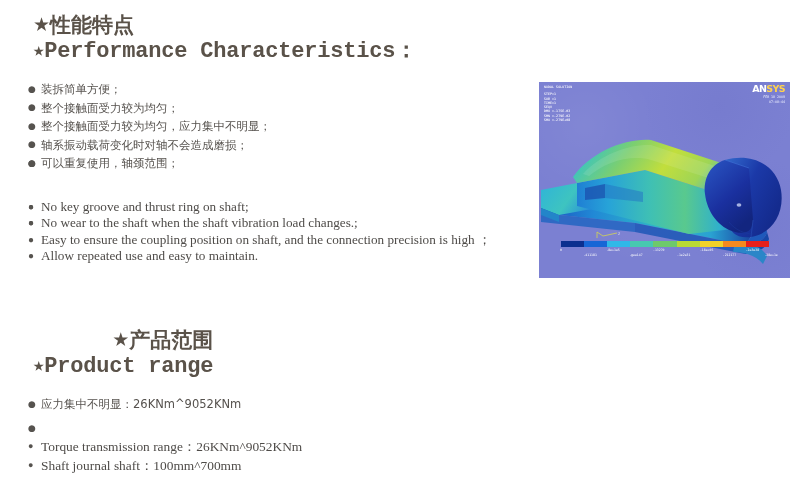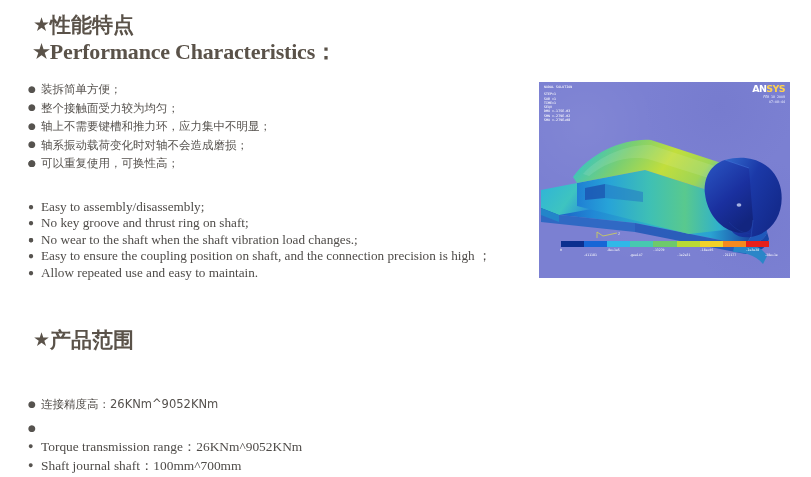--- a/index.html
+++ b/index.html
@@ -31,21 +31,21 @@
   .heading-cn {
     font-family: "DejaVu Sans", "Liberation Sans", sans-serif;
     font-size: 21px;
     font-weight: bold;
     color: #5a5249;
     letter-spacing: 0px;
     line-height: 26px;
     white-space: nowrap;
   }
   .heading-en {
-    font-family: Liberation Serif, serif;
+    font-family: Liberation Mono, monospace;
     font-size: 22px;
     font-weight: bold;
     color: #5a5249;
     line-height: 28px;
     letter-spacing: -0.2px;
     white-space: nowrap;
   }
   .star {
     display: inline-block;
     color: #5a5249;
@@ -200,41 +200,42 @@
 <div class="page">
 
   <div class="heading-block" style="top:12px;">
     <div class="heading-cn"><span class="star">★</span><span>性能特点</span></div>
     <div class="heading-en"><span class="star">★</span><span>Performance Characteristics：</span></div>
   </div>
 
   <ul class="list list-cn" style="top:80px;">
     <li><span class="dot">●</span><span>装拆简单方便；</span></li>
     <li><span class="dot">●</span><span>整个接触面受力较为均匀；</span></li>
-    <li><span class="dot">●</span><span>轴上不需要键槽和推力环，应力集中不明显；</span></li>
+    <li><span class="dot">●</span><span>整个接触面受力较为均匀，应力集中不明显；</span></li>
     <li><span class="dot">●</span><span>轴系振动载荷变化时对轴不会造成磨损；</span></li>
     <li><span class="dot">●</span></li>
-    <li><span class="dot">●</span><span>可以重复使用，可换性高；</span></li>
+    <li><span class="dot">●</span><span>可以重复使用，轴颈范围；</span></li>
   </ul>
 
   <ul class="list list-en" style="top:199px;">
-    <li><span class="dot">●</span><span>Easy to assembly/disassembly;</span></li>
+    <li><span class="dot">●</span></li>
     <li><span class="dot">●</span><span>No key groove and thrust ring on shaft;</span></li>
     <li><span class="dot">●</span></li>
     <li><span class="dot">●</span><span>No wear to the shaft when the shaft vibration load changes.;</span></li>
     <li><span class="dot">●</span><span>Easy to ensure the coupling position on shaft, and the connection precision is high ；</span></li>
     <li><span class="dot">●</span><span>Allow repeated use and easy to maintain.</span></li>
   </ul>
 
   <div class="heading-block" style="top:327px;text-align:right;">
     <div class="heading-cn"><span class="star">★</span><span>产品范围</span></div>
+    <div class="heading-en"><span class="star">★</span><span>Product range</span></div>
   </div>
 
   <ul class="list list-pr-cn" style="top:392px;">
-    <li><span class="dot">●</span><span>连接精度高：26KNm^9052KNm</span></li>
+    <li><span class="dot">●</span><span>应力集中不明显：26KNm^9052KNm</span></li>
     <li><span class="dot">●</span></li>
   </ul>
 
   <ul class="list list-pr-en" style="top:437px;">
     <li><span class="dot">●</span><span>Torque transmission range：26KNm^9052KNm</span></li>
     <li><span class="dot">●</span><span>Shaft journal shaft：100mm^700mm</span></li>
   </ul>
 
   <div class="fea-panel">
     <div class="fea-bg-noise"></div>

